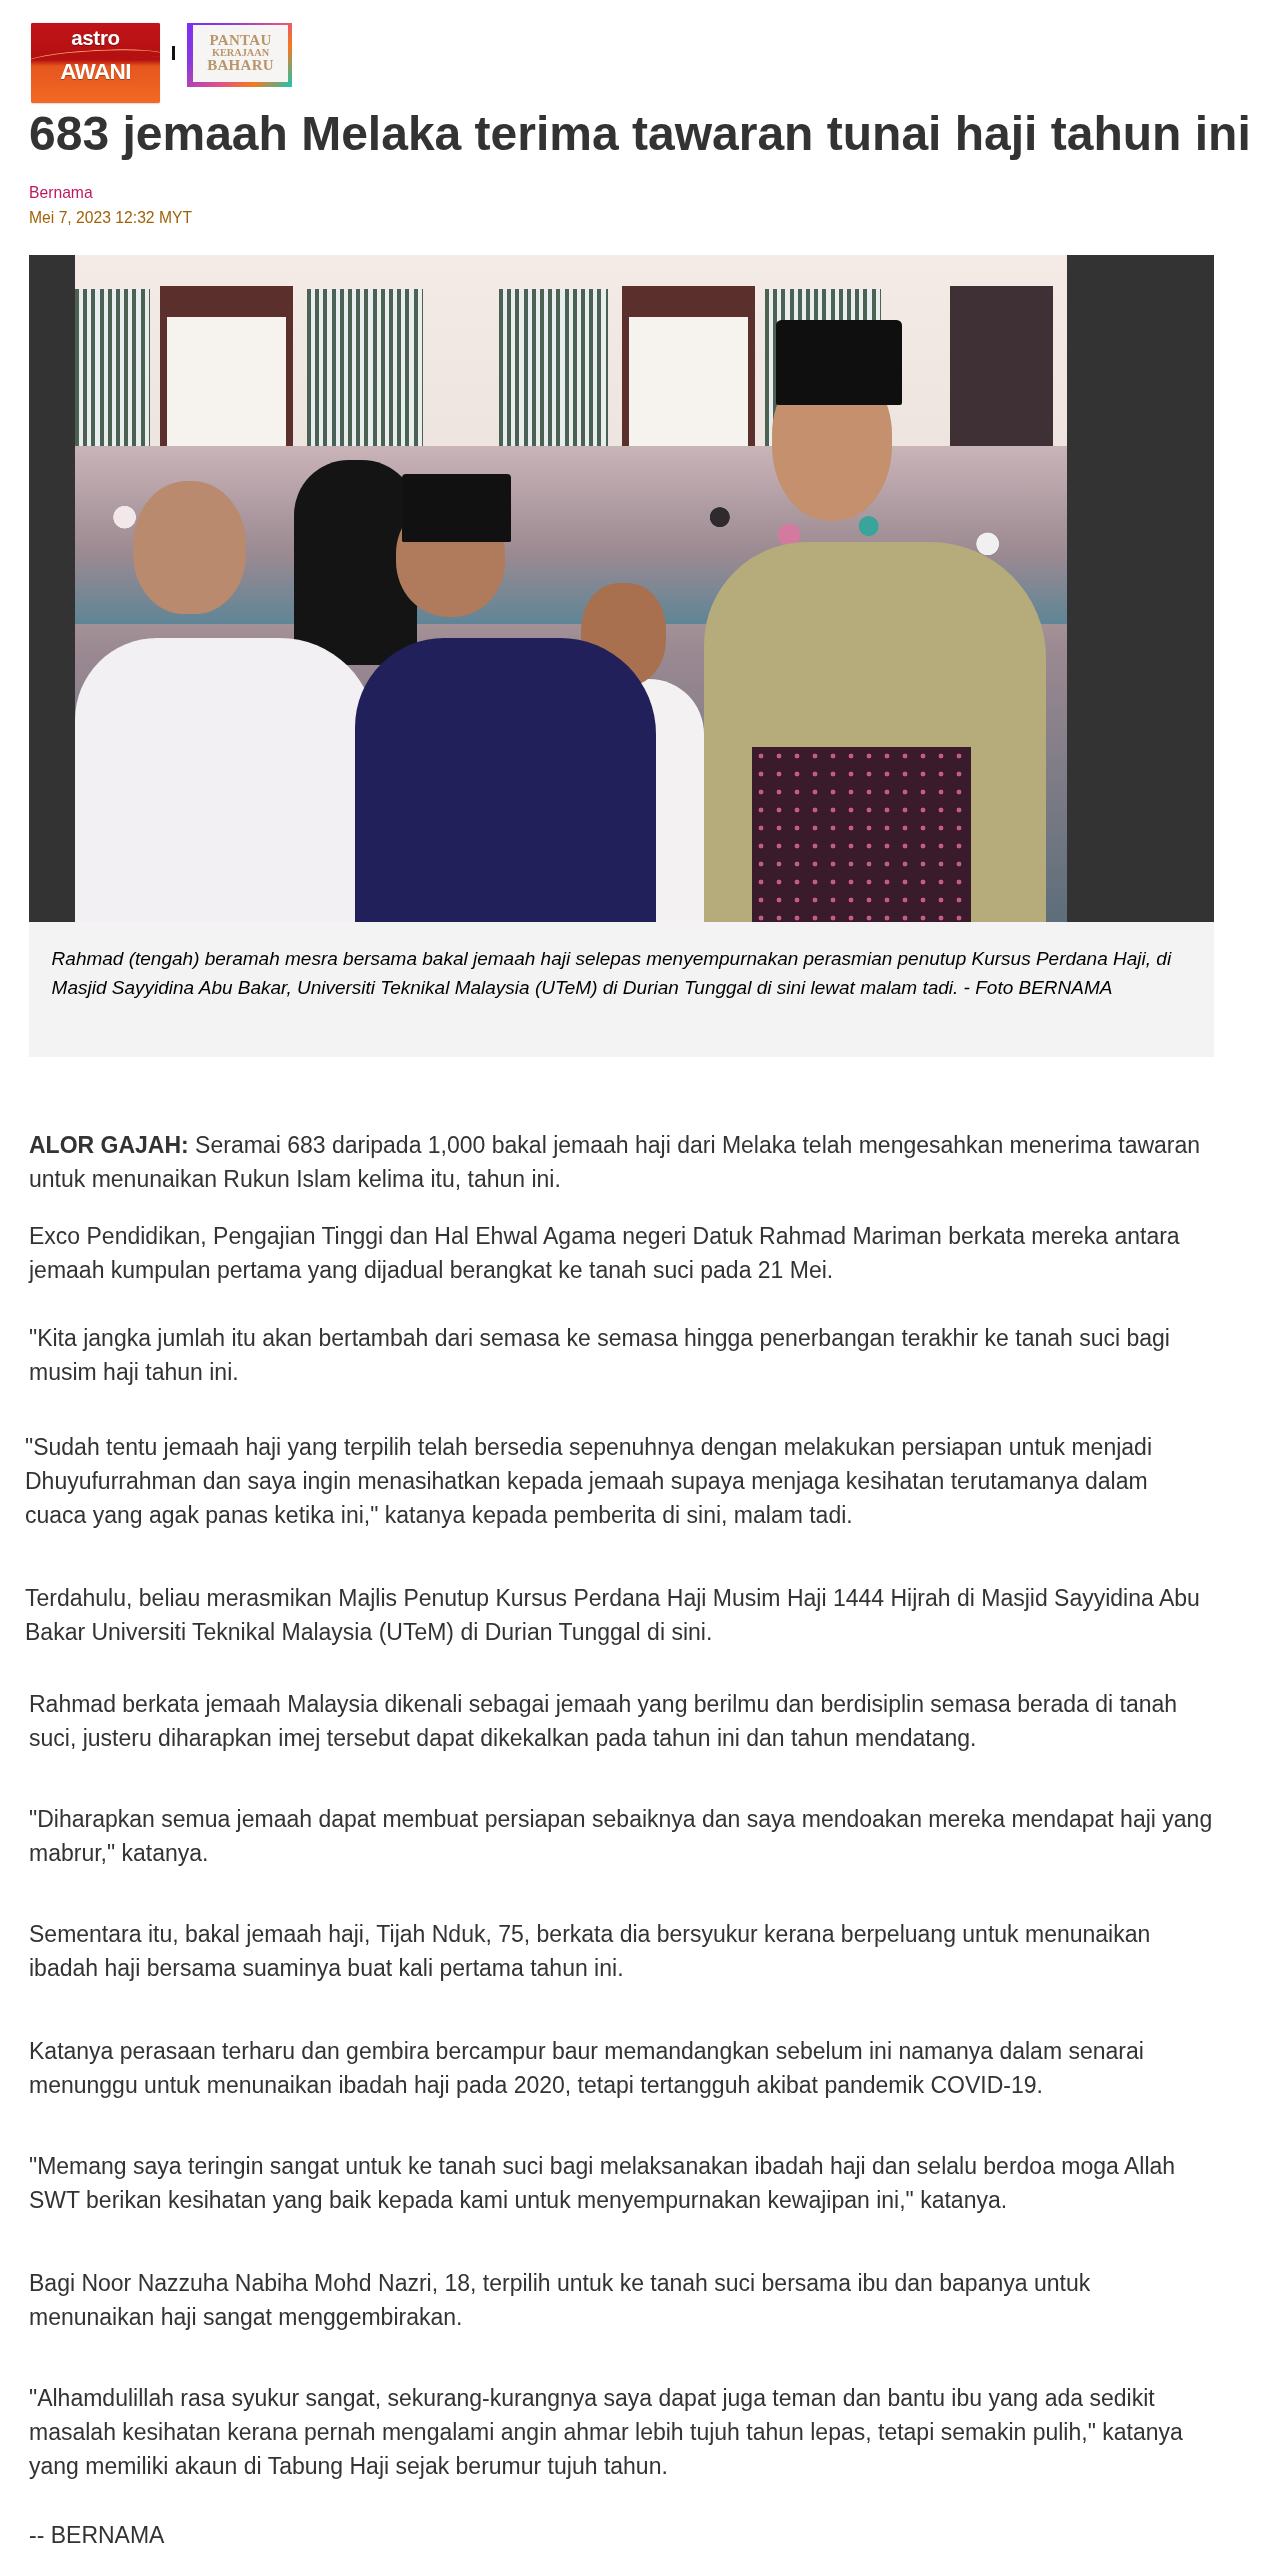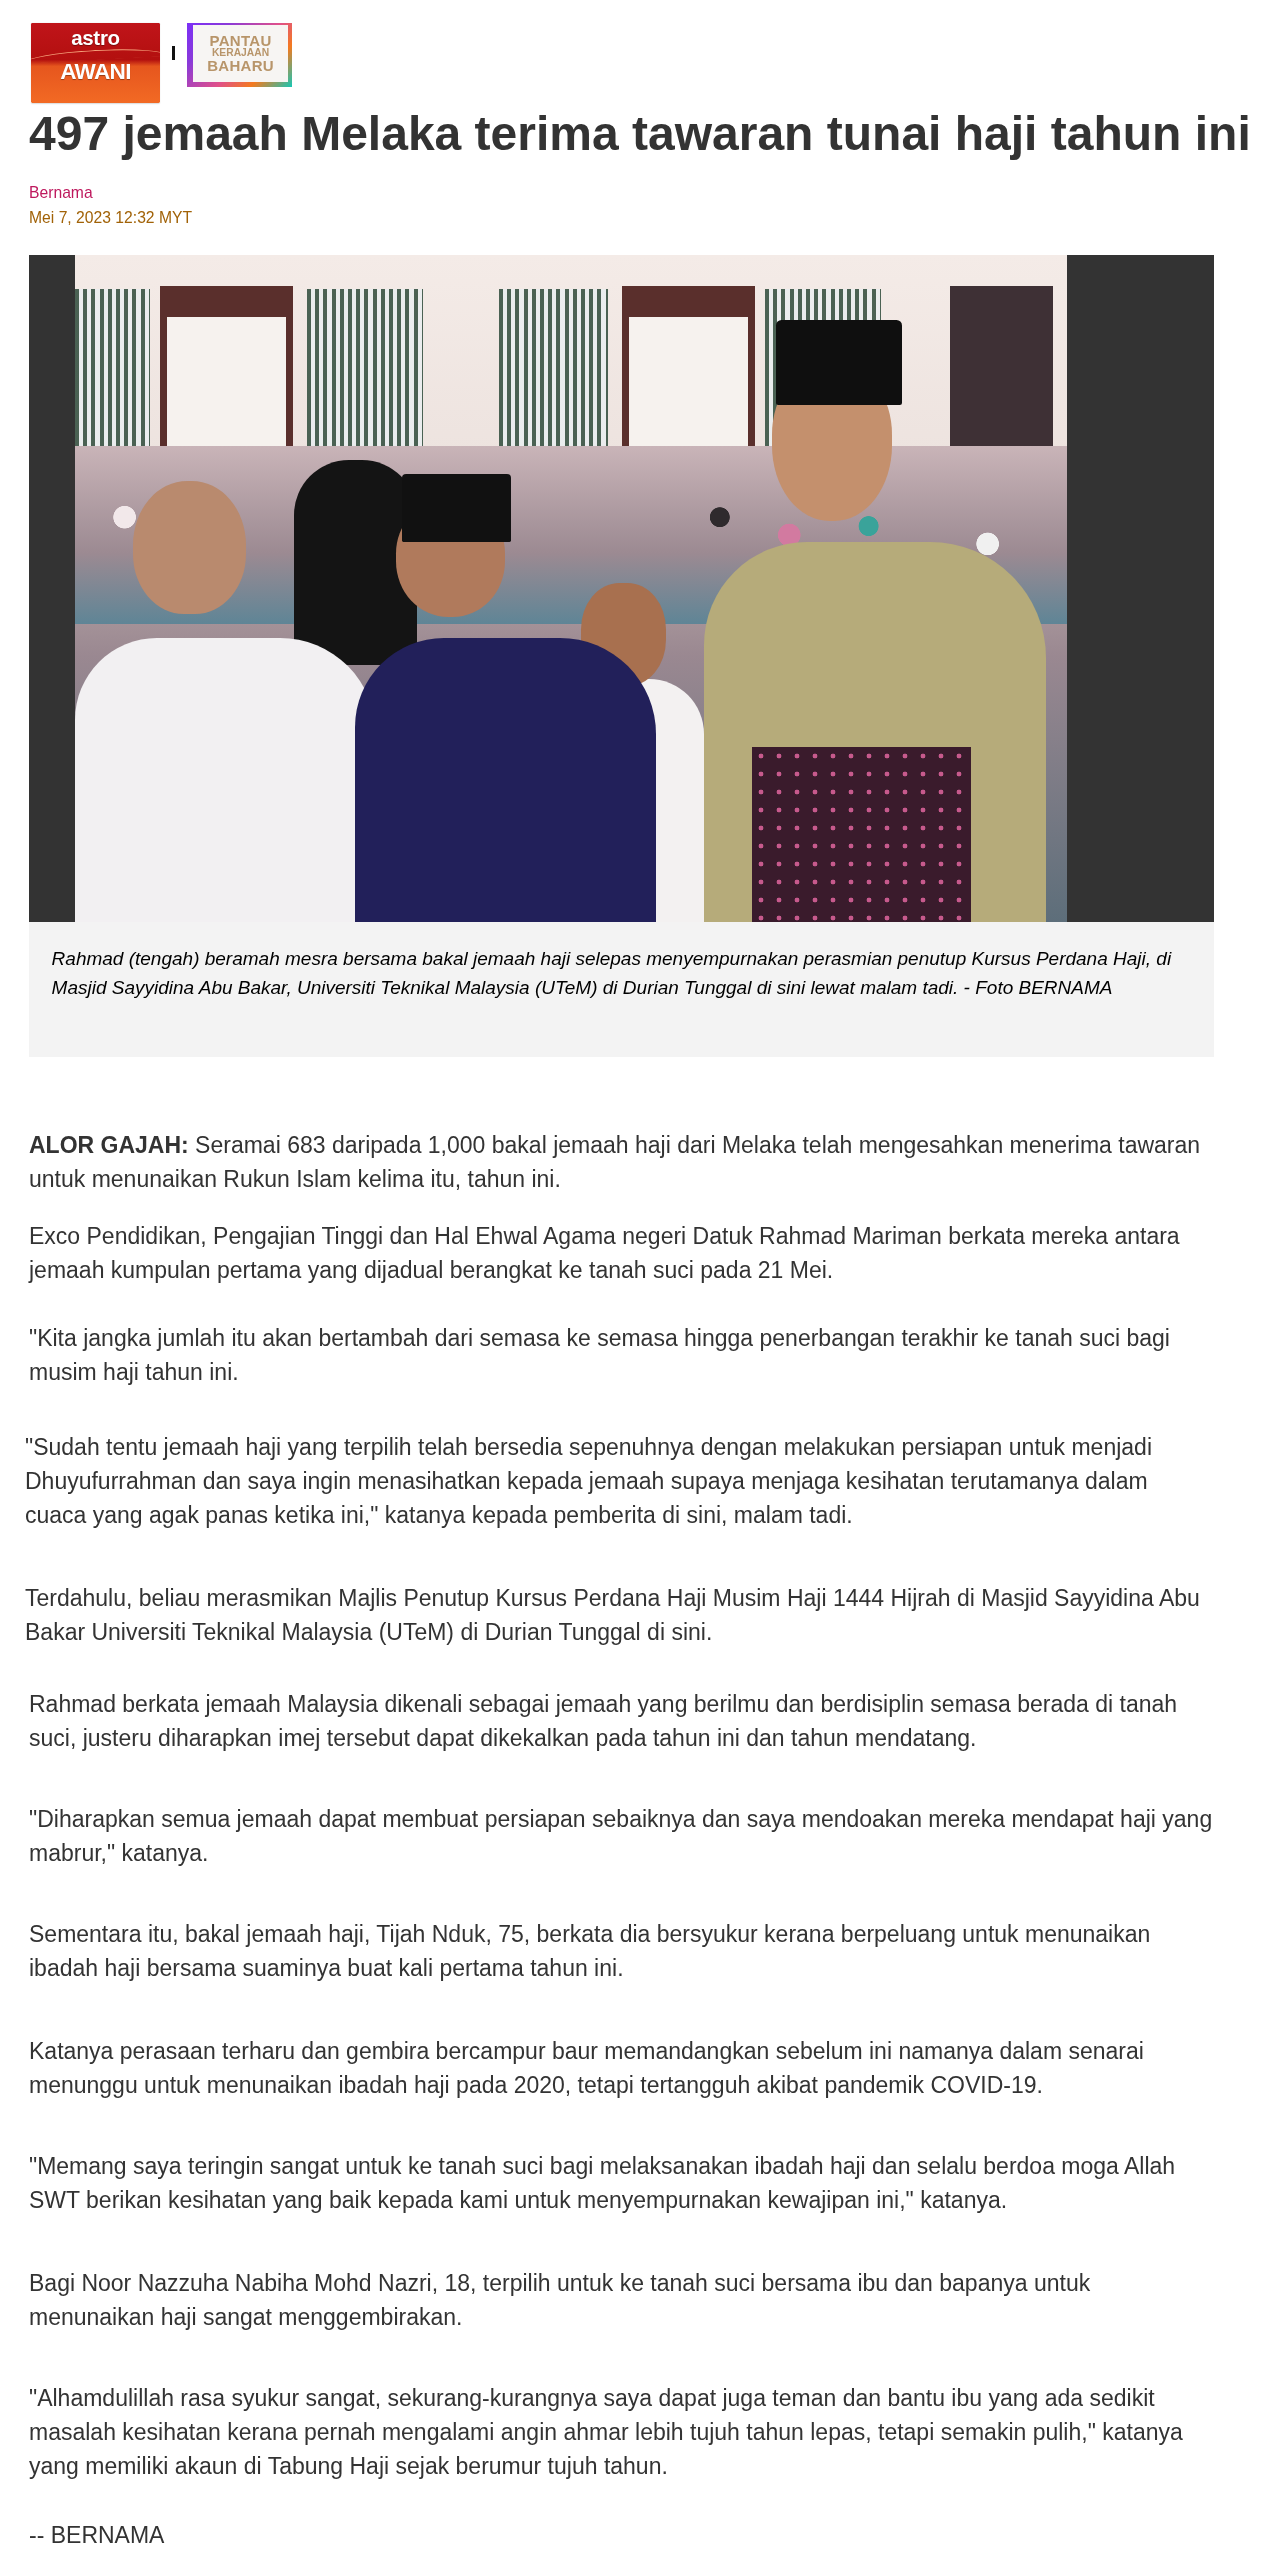--- a/index.html
+++ b/index.html
@@ -37,20 +37,21 @@
     color: #fff; font-weight: bold; font-size: 22.6px; letter-spacing: -0.7px;
     text-shadow: 0 0.7px 0.7px rgba(0,0,0,0.35);
   }
   .logo-sep {
     left: 172px; top: 46px; width: 2.7px; height: 13.7px; background: #111;
   }
   .logo-pantau {
     left: 187px; top: 23px; width: 105px; height: 64px;
     background: linear-gradient(135deg, #7b2ff7 0%, #8a3ad8 25%, #e0508a 55%, #f47a1f 75%, #16c7b5 100%);
     padding: 2.1px 4.1px 5.5px 6.2px;
+    font-family: Liberation Serif, serif;
   }
   .logo-pantau .inner {
     width: 100%; height: 100%; background: #f7f5f3;
     display: flex; flex-direction: column; align-items: center; justify-content: center;
     color: #b8956a; font-weight: bold; line-height: 1.0;
   }
   .logo-pantau .l1 { font-size: 15px; letter-spacing: 0.3px; }
   .logo-pantau .l2 { font-size: 10.3px; letter-spacing: 0px; }
   .logo-pantau .l3 { font-size: 15px; letter-spacing: 0.3px; }
 
@@ -128,21 +129,21 @@
 </div>
 <div class="abs logo-sep"></div>
 <div class="abs logo-pantau">
   <div class="inner">
     <div class="l1">PANTAU</div>
     <div class="l2">KERAJAAN</div>
     <div class="l3">BAHARU</div>
   </div>
 </div>
 
-<h1 class="abs title">497 jemaah Melaka terima tawaran tunai haji tahun ini</h1>
+<h1 class="abs title">683 jemaah Melaka terima tawaran tunai haji tahun ini</h1>
 <div class="abs byline">Bernama</div>
 <div class="abs date">Mei 7, 2023 12:32 MYT</div>
 
 <figure class="abs figure">
   <div class="photo-frame">
     <div class="photo" role="img" aria-label="Photo of four men in a mosque hall with pilgrims seated in the background">
       <div class="wall"></div>
       <div class="win" style="left:0;width:75px;"></div>
       <div class="door" style="left:85px;width:133px;">
           <div class="opening"></div>

